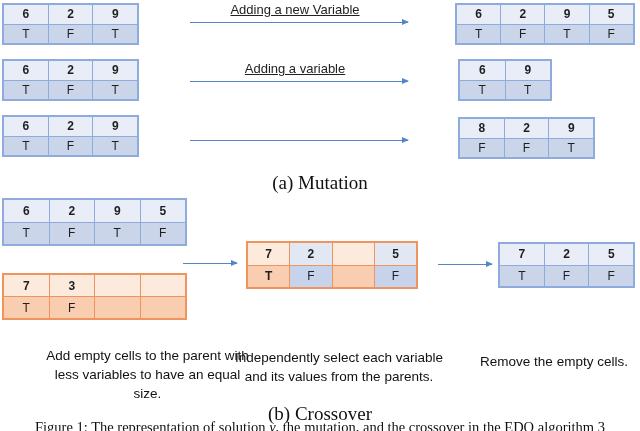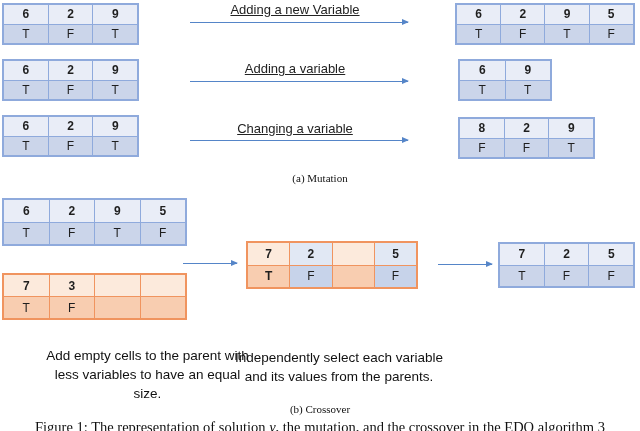--- a/index.html
+++ b/index.html
@@ -30,21 +30,21 @@
   .arrow::after{content:"";position:absolute;right:-1px;top:-4px;width:0;height:0;
                 border-left:7px solid #5585C8;border-top:3.5px solid transparent;
                 border-bottom:3.5px solid transparent;}
   .alabel{position:absolute;font-size:13px;color:#222;text-align:center;text-decoration:underline;}
 
   
   .note{position:absolute;font-size:13.5px;line-height:19px;color:#111;text-align:center;}
 
   
   .scap{position:absolute;left:0;width:100%;text-align:center;
-        font-family:"Liberation Serif",serif;font-size:11px;color:#111;}
+        font-family:"Liberation Serif",serif;font-size:19px;color:#111;}
   .figcap{position:absolute;left:0;width:100%;text-align:center;
           font-family:"Liberation Serif",serif;font-size:14.5px;color:#111;white-space:nowrap;}
   .figcap i{font-family:"Liberation Serif",serif;}
 </style>
 </head>
 <body>
 
 <div id="fig">
 
   <div class="tbl blue" style="left:2px;top:3px;grid-template-columns:repeat(3,43.7px);--ch:18.5px;">
@@ -91,21 +91,20 @@
 
   <div class="tbl blue" style="left:2px;top:115px;grid-template-columns:repeat(3,43.7px);--ch:18.5px;">
     <div class="cell var">6</div>
     <div class="cell var">2</div>
     <div class="cell var">9</div>
     <div class="cell val">T</div>
     <div class="cell val">F</div>
     <div class="cell val">T</div>
   </div>
 
-  <div class="alabel" style="left:185px;top:121px;width:220px;">Changing a variable</div>
   <div class="arrow" style="left:190px;top:140px;width:218px;"></div>
 
   <div class="tbl blue" style="left:458px;top:117px;grid-template-columns:repeat(3,43.7px);--ch:18.5px;">
     <div class="cell var">8</div>
     <div class="cell var">2</div>
     <div class="cell var">9</div>
     <div class="cell val">F</div>
     <div class="cell val">F</div>
     <div class="cell val">T</div>
   </div>
@@ -153,20 +152,21 @@
     <div class="cell var">7</div>
     <div class="cell var">2</div>
     <div class="cell var">5</div>
     <div class="cell val">T</div>
     <div class="cell val">F</div>
     <div class="cell val">F</div>
   </div>
 
   <div class="note" style="left:0px;top:346px;width:215px;padding-left:40px;">Add empty cells to the parent with less variables to have an equal size.</div>
   <div class="note" style="left:230px;top:348px;width:218px;">Independently select each variable and its values from the parents.</div>
+  <div class="note" style="left:468px;top:352px;width:172px;">Remove the empty cells.</div>
 
   <div class="scap" style="top:403px;">(b) Crossover</div>
 
   <div class="figcap" style="top:419px;">
     <span>Figure 1: The representation of solution </span><i>y</i><span>, the mutation, and the crossover in the EDO algorithm 3</span>
   </div>
 
 </div>
 
 </body></html>

